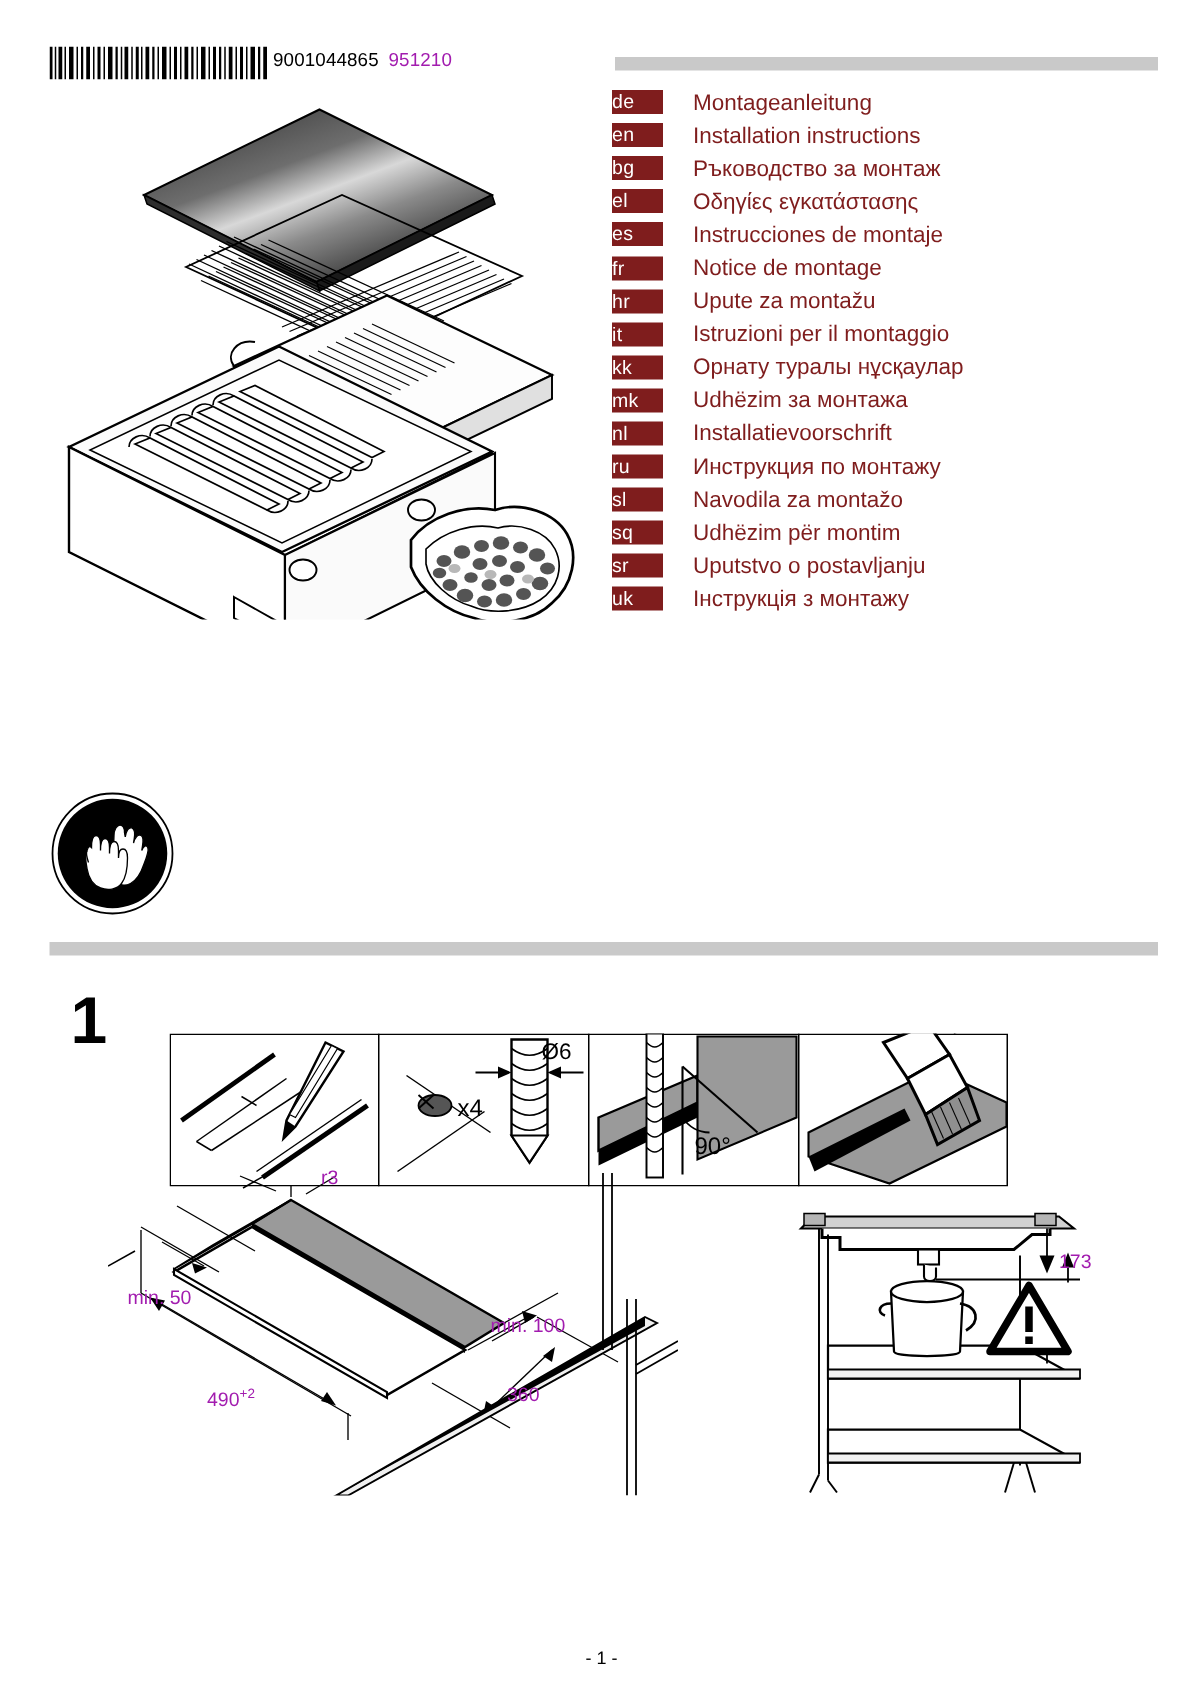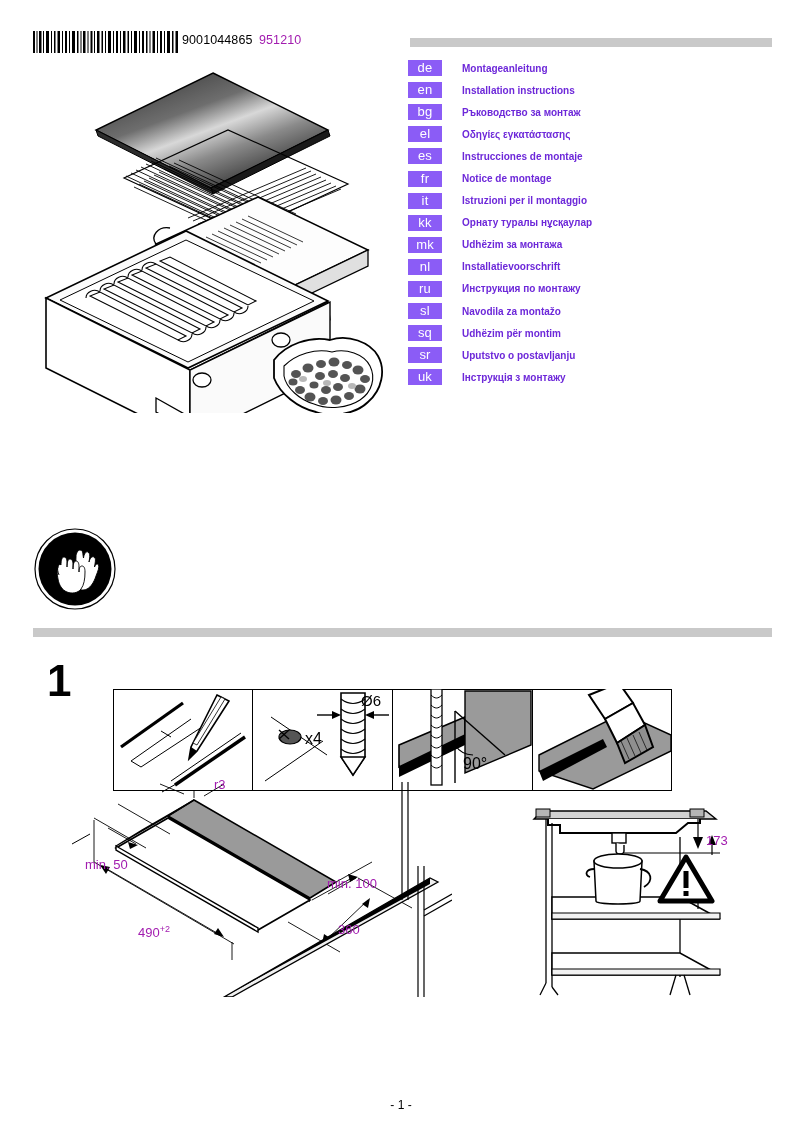--- a/index.html
+++ b/index.html
@@ -65,33 +65,32 @@
     width: 330px;
   }
   .lang-row {
     display: flex;
     align-items: center;
     height: 22.1px;
   }
   .lang-code {
     width: 34px;
     height: 16px;
-    background: #8b5cf6;
+    background: #7f1d1d;
     color: #ffffff;
     font-size: 13px;
     line-height: 16px;
-    text-align: center;
     flex: 0 0 auto;
     letter-spacing: 0.2px;
   }
   .lang-title {
     margin-left: 20px;
-    font-size: 10px;
-    font-weight: bold;
-    color: #6d28d9;
+    font-size: 15px;
+    font-weight: normal;
+    color: #7f1d1d;
     white-space: nowrap;
   }
 
   
   #glove-pictogram {
     position: absolute;
     left: 33px; top: 527px;
     width: 84px; height: 84px;
   }
   #glove-pictogram svg { display: block; }
@@ -394,20 +393,24 @@
   </div>
   <div class="lang-row">
     <span class="lang-code">es</span>
     <span class="lang-title">Instrucciones de montaje</span>
   </div>
   <div class="lang-row">
     <span class="lang-code">fr</span>
     <span class="lang-title">Notice de montage</span>
   </div>
   <div class="lang-row">
+    <span class="lang-code">hr</span>
+    <span class="lang-title">Upute za montažu</span>
+  </div>
+  <div class="lang-row">
     <span class="lang-code">it</span>
     <span class="lang-title">Istruzioni per il montaggio</span>
   </div>
   <div class="lang-row">
     <span class="lang-code">kk</span>
     <span class="lang-title">Орнату туралы нұсқаулар</span>
   </div>
   <div class="lang-row">
     <span class="lang-code">mk</span>
     <span class="lang-title">Udhëzim за монтажа</span>

